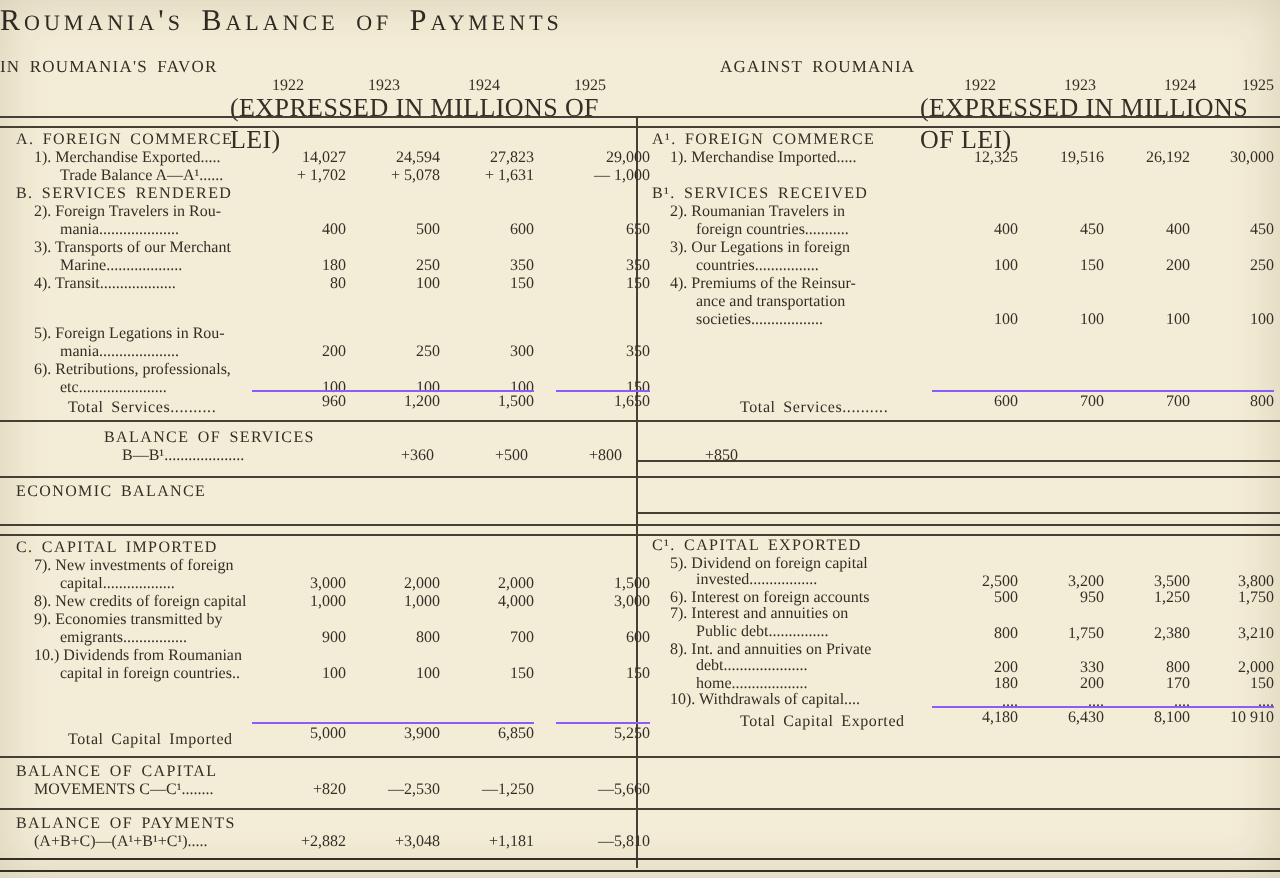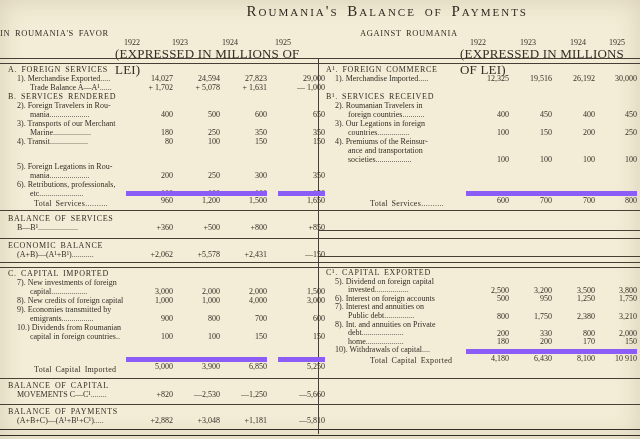--- a/index.html
+++ b/index.html
@@ -3,65 +3,65 @@
 <meta charset="utf-8">
 <style>
   html,body{margin:0;padding:0;background:#d8d0ba;}
   .page{
     position:relative;width:640px;height:439px;overflow:hidden;
     background:#f3ecd6;color:#332f26;
     font-family:"Liberation Serif", serif;
     box-shadow:inset 0 0 24px rgba(90,75,40,.18);
   }
   .title{
-    position:absolute;top:3px;left:0;width:528px;text-align:right;
+    position:absolute;top:3px;left:0;width:528px;text-align:left;
     font-size:15px;font-variant:small-caps;letter-spacing:2px;word-spacing:3px;
     color:#2e2a22;
   }
   .caption{position:absolute;top:28px;font-size:8.5px;letter-spacing:.6px;word-spacing:2px;text-align:left;}
   .cap-l{left:0;width:245px;}
   .cap-r{left:360px;width:248px;}
-  .yr{position:absolute;top:38px;width:40px;text-align:center;font-size:8px;}
+  .yr{position:absolute;top:38px;width:40px;text-align:right;font-size:8px;}
   .y-l0{left:112px}.y-l1{left:160px}.y-l2{left:210px}.y-l3{left:263px}
   .y-r0{left:458px}.y-r1{left:508px}.y-r2{left:558px}.y-r3{left:597px}
   .unit{position:absolute;top:46px;font-size:13px;letter-spacing:.2px;text-align:left;}
   .unit-l{left:115px;width:202px;}
   .unit-r{left:460px;width:180px;}
 
   .rule{position:absolute;height:1px;background:#454033;}
   .rule.dbl{height:4px;background:none;border-top:1px solid #454033;border-bottom:1px solid #454033;}
   .rule.dblthick{height:5px;background:none;border-top:1.5px solid #332f26;border-bottom:1.5px solid #332f26;}
   .vline{position:absolute;width:1px;background:#454033;}
 
   .half{position:absolute;font-size:8px;line-height:9px;box-sizing:border-box;padding-left:8px;}
   .lhalf{left:0;width:318px;}
   .rhalf{left:318px;width:272px;}
   .b-la,.b-ra{top:65px;}
-  .b-lbs{top:214px;}
+  .b-lbs{top:214px;margin-left:44px;}
   .b-leb{top:241px;}
   .b-lc,.b-rc{top:269px;}
   .b-rc{line-height:8.6px;}
   .b-lbc{top:381px;}
   .b-lbp{top:407px;}
 
   .sec{letter-spacing:.7px;word-spacing:1.5px;white-space:nowrap;}
   .ln{white-space:nowrap;}
   .ln.num{margin-left:9px;}
   .ln.cont{margin-left:22px;font-family:Liberation Serif, serif;}
   .ln.tot{margin-left:26px;letter-spacing:.3px;word-spacing:1.5px;}
   .rhalf .ln.tot{margin-left:44px;}
 
   .row{position:relative;}
   .vals{position:absolute;left:0;right:0;bottom:0;height:9px;}
   .val{position:absolute;bottom:0;height:9px;line-height:9px;text-align:right;white-space:nowrap;}
   .lhalf .val{width:47px;}
   .lhalf .c0{left:118px}.lhalf .c1{left:165px}.lhalf .c2{left:212px}.lhalf .c3{left:270px}
   .rhalf .val{width:43px;}
   .rhalf .c0{left:140px}.rhalf .c1{left:183px}.rhalf .c2{left:226px}.rhalf .c3{left:268px}
-  .row.total .val{border-top:5px solid #8b5cf6;height:12px;}
+  .row.total .val{border-top:1px solid #8b5cf6;height:12px;}
 </style>
 </head>
 <body>
 
 <div class="page">
 
   <div class="title">Roumania's Balance of Payments</div>
 
   <div class="caption cap-l">IN ROUMANIA'S FAVOR</div>
   <div class="caption cap-r">AGAINST ROUMANIA</div>
@@ -83,21 +83,21 @@
   <div class="rule" style="top:210px;left:0;width:640px;"></div>
   <div class="rule" style="top:230px;left:318px;width:322px;"></div>
   <div class="rule" style="top:238px;left:0;width:640px;"></div>
   <div class="rule" style="top:256px;left:318px;width:322px;"></div>
   <div class="rule dbl" style="top:262px;left:0;width:640px;"></div>
   <div class="rule" style="top:378px;left:0;width:640px;"></div>
   <div class="rule" style="top:404px;left:0;width:640px;"></div>
   <div class="rule dblthick" style="top:429px;left:0;width:640px;"></div>
 
   <div class="half lhalf b-la">
-      <div class="sec">A. FOREIGN SERVICES</div>
+      <div class="sec">A. FOREIGN COMMERCE</div>
       <div class="row">
         <div class="ln num">1). Merchandise Exported.....</div>
         <div class="vals">
           <span class="val c0">14,027</span>
           <span class="val c1">24,594</span>
           <span class="val c2">27,823</span>
           <span class="val c3">29,000</span>
         </div>
       </div>
       <div class="row">
@@ -178,29 +178,20 @@
         <div class="vals">
           <span class="val c0">+360</span>
           <span class="val c1">+500</span>
           <span class="val c2">+800</span>
           <span class="val c3">+850</span>
         </div>
       </div>
     </div>
   <div class="half lhalf b-leb">
       <div class="sec">ECONOMIC BALANCE</div>
-      <div class="row">
-        <div class="ln num">(A+B)—(A¹+B¹)...........</div>
-        <div class="vals">
-          <span class="val c0">+2,062</span>
-          <span class="val c1">+5,578</span>
-          <span class="val c2">+2,431</span>
-          <span class="val c3">—150</span>
-        </div>
-      </div>
     </div>
   <div class="half lhalf b-lc">
       <div class="sec">C. CAPITAL IMPORTED</div>
       <div class="row">
         <div class="ln num">7). New investments of foreign</div>
         <div class="ln cont">capital..................</div>
         <div class="vals">
           <span class="val c0">3,000</span>
           <span class="val c1">2,000</span>
           <span class="val c2">2,000</span>

